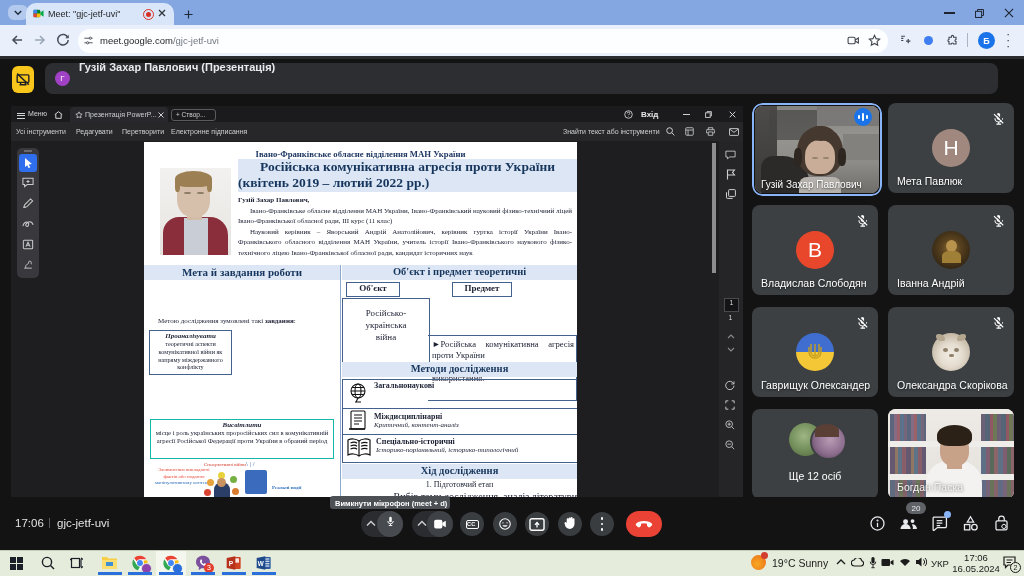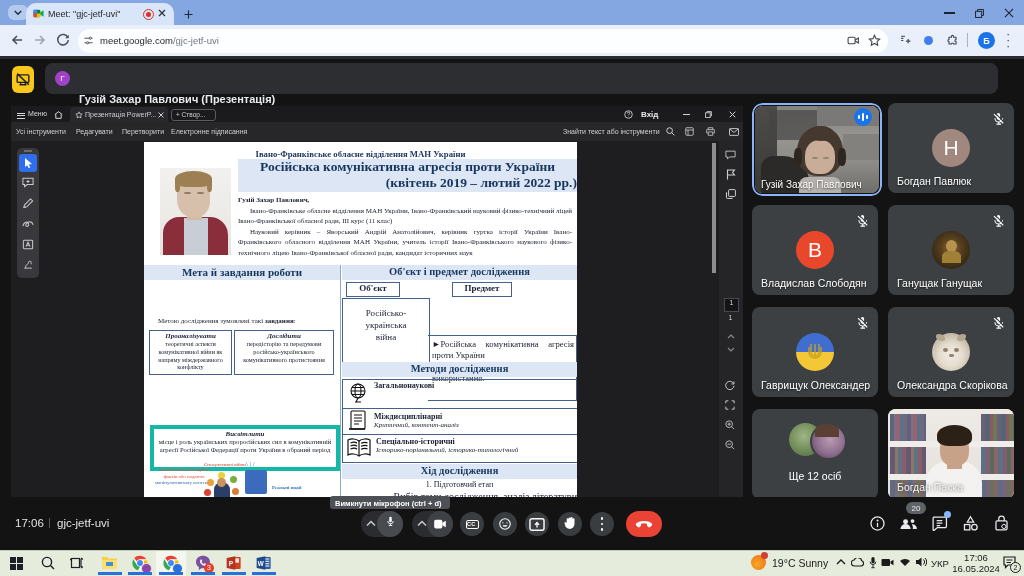--- a/index.html
+++ b/index.html
@@ -97,21 +97,21 @@
 <svg class="abs" style="left:16px;top:73px" width="14" height="13" viewBox="0 0 24 22">
   <rect x="2" y="3" width="20" height="13" rx="1.5" fill="none" stroke="#202124" stroke-width="2.4"></rect>
   <path d="M8 16 L8 20 M16 16 L16 20 M6 20 H18" stroke="#202124" stroke-width="2.4"></path>
   <path d="M2 1 L22 20" stroke="#202124" stroke-width="2.6"></path>
 </svg>
 
 
 <div class="abs" style="left:45px;top:63px;width:953px;height:31px;border-radius:8px;background:#2d2e31;"></div>
 <div class="abs" style="left:55px;top:71px;width:15px;height:15px;border-radius:50%;background:#a142c6;"></div>
 <div class="abs" style="left:55px;top:74px;width:15px;text-align:center;font-size:8px;color:#fff;">Г</div>
-<div class="abs" style="left:79px;top:61px;font-size:11px;font-weight:bold;color:#e8eaed;margin-top:32px;">Гузій Захар Павлович (Презентація)</div>
+<div class="abs" style="left:79px;top:61px;font-size:11px;font-weight:bold;color:#e8eaed;">Гузій Захар Павлович (Презентація)</div>
 
 
 <div class="abs" id="pdfapp" style="left:11px;top:106px;width:732px;height:391px;background:#1e1e21;overflow:hidden;">
 
   <div class="abs" style="left:0;top:0;width:732px;height:16px;background:#1b1b1e;"></div>
   <div class="abs" style="left:6px;top:6.5px;width:8px;height:1px;background:#d5d6d8;"></div>
   <div class="abs" style="left:6px;top:9px;width:8px;height:1px;background:#d5d6d8;"></div>
   <div class="abs" style="left:6px;top:11.5px;width:8px;height:1px;background:#d5d6d8;"></div>
   <div class="abs" style="left:17px;top:4px;font-size:7px;color:#d5d6d8;">Меню</div>
   <svg class="abs" style="left:43px;top:4.5px" width="9" height="8" viewBox="0 0 9 8">
@@ -225,21 +225,21 @@
       <path d="M2 11.5 H12 M4 11.5 V9 C4 7.5 5 7 6 6.5 C7.5 6 8 5 7.5 3.5 A2.1 2.1 0 0 1 11.3 3.5 C10.8 5 11 6 12 6.5" transform="scale(0.9) translate(0.8,0.5)"></path>
     </svg>
 </div>
 
 
 <div class="abs" id="slide" style="left:144px;top:142px;width:433px;height:355px;background:#ffffff;overflow:hidden;font-family:'Liberation Serif',serif;color:#1b2033;">
 
   <div class="abs" style="left:0;top:7px;width:433px;text-align:center;font-size:8.7px;font-weight:bold;color:#1f3864;">Івано-Франківське обласне відділення МАН України</div>
   <div class="abs" style="left:94px;top:17px;width:339px;height:33px;background:#dce6f5;"></div>
   <div class="abs" style="left:94px;top:17px;width:339px;text-align:center;font-size:13.5px;font-weight:bold;color:#17365d;">Російська комунікативна агресія проти України</div>
-  <div class="abs" style="left:94px;top:33px;width:339px;text-align:right;font-size:13.5px;font-weight:bold;color:#17365d;">(квітень 2019 – лютий 2022 рр.)</div>
+  <div class="abs" style="left:94px;top:33px;width:339px;text-align:left;font-size:13.5px;font-weight:bold;color:#17365d;">(квітень 2019 – лютий 2022 рр.)</div>
 
   <div class="abs" id="photo" style="left:16px;top:26px;width:71px;height:87px;background:linear-gradient(180deg,#f2f1ef 0%,#eceae7 60%,#e4e2df 100%);overflow:hidden;">
     <div class="abs" style="left:3px;top:49px;width:65px;height:38px;border-radius:16px 18px 0 0;background:#8b2e3c;"></div>
     <div class="abs" style="left:24px;top:50px;width:24px;height:37px;background:#c9cdd5;"></div>
     <div class="abs" style="left:27px;top:41px;width:15px;height:11px;background:#d2bca7;"></div>
     <div class="abs" style="left:17px;top:7px;width:33px;height:42px;border-radius:44% 44% 38% 42%;background:#d6c0ab;"></div>
     <div class="abs" style="left:15px;top:3px;width:37px;height:16px;border-radius:50% 50% 30% 30%;background:#9c7f52;"></div>
     <div class="abs" style="left:15px;top:12px;width:5px;height:12px;border-radius:40%;background:#9c7f52;"></div>
     <div class="abs" style="left:47px;top:12px;width:5px;height:12px;border-radius:40%;background:#9c7f52;"></div>
     <div class="abs" style="left:24px;top:24px;width:7px;height:2px;background:#8a7a66;border-radius:40%;"></div>
@@ -254,44 +254,40 @@
 
   <div class="abs" style="left:196px;top:123px;width:1px;height:232px;background:#8ea9ce;"></div>
 
   <div class="abs" style="left:0;top:123px;width:196px;height:15px;background:#dce6f5;"></div>
   <div class="abs" style="left:0;top:124px;width:196px;text-align:center;font-size:11px;font-weight:bold;color:#17365d;">Мета й завдання роботи</div>
   <div class="abs" style="left:4px;top:175px;width:188px;font-size:7px;"><span style="text-indent:10px;display:inline-block;">Метою дослідження зумовлені такі <b>завдання</b>:</span></div>
   <div class="abs" style="left:5px;top:188px;width:81px;height:43px;border:1px solid #44608c;">
     <div style="text-align:center;font-size:7px;font-weight:bold;font-style:italic;margin-top:1px;">Проаналізувати</div>
     <div style="text-align:center;font-size:6.2px;line-height:1.25;">теоретичні аспекти комунікативної війни як напряму міждержавного конфлікту</div>
   </div>
-  <div class="abs" style="left:90px;top:188px;width:98px;height:43px;border:1px solid #44608c;">
-    <div style="text-align:center;font-size:7px;font-weight:bold;font-style:italic;margin-top:1px;">Дослідити</div>
-    <div style="text-align:center;font-size:6.2px;line-height:1.25;">передісторію та передумови російсько-українського комунікативного протистояння</div>
-  </div>
-  <div class="abs" style="left:6px;top:283px;width:182px;height:38px;border:4px solid #14b8a6;">
+  <div class="abs" style="left:6px;top:277px;width:182px;height:38px;border:1px solid #14b8a6;">
     <div style="text-align:center;font-size:7px;font-weight:bold;font-style:italic;margin-top:1px;">Висвітлити</div>
     <div style="text-align:center;font-size:6.6px;line-height:1.25;">місце і роль українських проросійських сил в комунікативній агресії Російської Федерації проти України в обраний період</div>
   </div>
 
   <div class="abs" style="left:10px;top:325px;width:60px;font-size:5px;color:#e84c3c;line-height:1.3;text-align:center;">Зловмисним викладанні фактів або подання<br><span style="color:#2e6fb8">маніпулятивному контексті</span></div>
   <div class="abs" style="left:58px;top:320px;width:46px;font-size:5px;color:#d03a2b;text-align:center;">Спекулятивні війни</div>
   <div class="abs" style="left:63px;top:337px;width:7px;height:7px;border-radius:50%;background:#e8a33c;"></div>
   <div class="abs" style="left:74px;top:330px;width:7px;height:7px;border-radius:50%;background:#e8d23c;"></div>
   <div class="abs" style="left:86px;top:334px;width:7px;height:7px;border-radius:50%;background:#76b043;"></div>
   <div class="abs" style="left:60px;top:347px;width:7px;height:7px;border-radius:50%;background:#d84332;"></div>
   <div class="abs" style="left:88px;top:346px;width:7px;height:7px;border-radius:50%;background:#d87e32;"></div>
   <div class="abs" style="left:70px;top:340px;width:16px;height:15px;border-radius:50% 50% 0 0;background:#2b3e68;"></div>
   <div class="abs" style="left:73px;top:336px;width:9px;height:9px;border-radius:50%;background:#c9935f;"></div>
   <div class="abs" style="left:101px;top:328px;width:22px;height:24px;background:#3a6bbd;border-radius:2px;"></div>
   <div class="abs" style="left:102px;top:318px;font-size:7px;color:#3a6bbd;">\ | /</div>
   <div class="abs" style="left:128px;top:343px;width:40px;font-size:5px;color:#2e6fb8;font-weight:bold;">Реальні події</div>
 
   <div class="abs" style="left:198px;top:123px;width:235px;height:15px;background:#dce6f5;"></div>
-  <div class="abs" style="left:198px;top:124px;width:235px;text-align:center;font-size:10.5px;font-weight:bold;color:#17365d;">Об'єкт і предмет дослідження</div>
+  <div class="abs" style="left:198px;top:124px;width:235px;text-align:center;font-size:10.5px;font-weight:bold;color:#17365d;">Об'єкт і предмет теоретичні</div>
   <div class="abs" style="left:202px;top:140px;width:52px;height:13px;border:1px solid #44608c;text-align:center;font-size:9px;font-weight:bold;">Об'єкт</div>
   <div class="abs" style="left:308px;top:140px;width:58px;height:13px;border:1px solid #44608c;text-align:center;font-size:9px;font-weight:bold;">Предмет</div>
 
   <div class="abs" style="left:198px;top:156px;width:86px;height:64px;border:1px solid #44608c;">
     <div style="text-align:center;font-size:9px;line-height:1.35;margin-top:8px;">Російсько-<br>українська<br>війна</div>
   </div>
   <div class="abs" style="left:284px;top:156px;width:148px;height:64px;border:1px solid #44608c;border-left:none;margin-top:37px;">
     <div style="font-size:8.6px;line-height:1.3;margin:3px 2px 0 4px;text-align:justify;">►Російська комунікативна агресія проти України<br>►Її наративи та приклади використання.</div>
   </div>
   <div class="abs" style="left:198px;top:220px;width:235px;height:15px;background:#dce6f5;"></div>
@@ -376,42 +372,42 @@
   <div class="tname" style="font-size:10px;">Гузій Захар Павлович</div>
 </div>
 
 
 <div class="tile" style="left:888px;top:103px;">
   <div class="avatar" style="background:#a1887f;"></div>
   <div class="aletter">Н</div>
   <svg class="micoff" width="15" height="15" viewBox="0 0 22 20">
       <use href="#mic-off"></use>
     </svg>
-  <div class="tname">Богдан Павлюк</div>
+  <div class="tname">Мета Павлюк</div>
 </div>
 
 
 <div class="tile" style="left:752px;top:205px;">
   <div class="avatar" style="background:#e8472c;"></div>
   <div class="aletter">В</div>
   <svg class="micoff" width="15" height="15" viewBox="0 0 22 20">
       <use href="#mic-off"></use>
     </svg>
   <div class="tname">Владислав Слободян</div>
 </div>
 
 
 <div class="tile" style="left:888px;top:205px;">
   <div class="avatar" style="background:radial-gradient(circle at 50% 45%,#8f6c30 0%,#57401e 35%,#332715 75%,#221a0e 100%);"></div>
   <div class="abs" style="left:58px;top:35px;width:11px;height:12px;border-radius:50%;background:#b8934e;"></div>
   <div class="abs" style="left:54px;top:46px;width:19px;height:12px;border-radius:40% 40% 0 0;background:#a07f36;"></div>
   <svg class="micoff" width="15" height="15" viewBox="0 0 22 20">
       <use href="#mic-off"></use>
     </svg>
-  <div class="tname">Ганущак Ганущак</div>
+  <div class="tname">Іванна Андрій</div>
 </div>
 
 
 <div class="tile" style="left:752px;top:307px;">
   <div class="avatar" style="background:linear-gradient(180deg,#3f6ed0 0%,#3f6ed0 49%,#f3c736 51%,#f3c736 100%);"></div>
   <svg class="abs" style="left:56px;top:36px" width="14" height="18" viewBox="0 0 14 18">
       <path d="M3 1 V9 a4 4 0 0 0 8 0 V1 M7 1 V12 M1 4 V9 a6 6 0 0 0 12 0 V4" stroke="#c8a020" stroke-width="1.4" fill="none"></path>
     </svg>
   <svg class="micoff" width="15" height="15" viewBox="0 0 22 20">
       <use href="#mic-off"></use>
@@ -458,21 +454,21 @@
   <div class="abs" style="left:52px;top:24px;width:29px;height:33px;border-radius:46% 46% 42% 42%;background:#c8a288;"></div>
   <div class="abs" style="left:49px;top:16px;width:35px;height:21px;border-radius:50% 50% 34% 34%;background:#2c2116;"></div>
   <div class="abs" style="left:59px;top:52px;width:15px;height:8px;background:#c8a288;"></div>
   <div class="tname" style="color:#f4f3f1;text-shadow:0 0 3px rgba(60,60,60,.8);">Богдан Паска</div>
 </div>
 
 
 <div class="abs" id="bottombar" style="left:0;top:497px;width:1024px;height:53px;background:#131314;"></div>
 
 <div class="abs" style="left:330px;top:496px;width:120px;height:13px;background:#4d5155;border-radius:3px;"></div>
-<div class="abs" style="left:335px;top:499px;font-size:7.5px;font-weight:bold;color:#fff;">Вимкнути мікрофон (ctrl + d)</div>
+<div class="abs" style="left:335px;top:499px;font-size:7.5px;font-weight:bold;color:#fff;">Вимкнути мікрофон (meet + d)</div>
 
 <div class="abs" style="left:15px;top:517px;font-size:11.5px;color:#e3e3e3;">17:06</div>
 <div class="abs" style="left:48px;top:516px;font-size:11px;color:#5f6368;">|</div>
 <div class="abs" style="left:57px;top:517px;font-size:11.5px;color:#e3e3e3;">gjc-jetf-uvi</div>
 <style>
 </style>
 
 <div class="abs" style="left:361px;top:511px;width:42px;height:26px;border-radius:13px;background:#2b2c2f;"></div>
 <svg class="abs" style="left:366px;top:520px" width="10" height="7" viewBox="0 0 10 7">
     <path d="M1 5.5 L5 1.5 L9 5.5" stroke="#c9cdd1" stroke-width="1.5" fill="none"></path>

